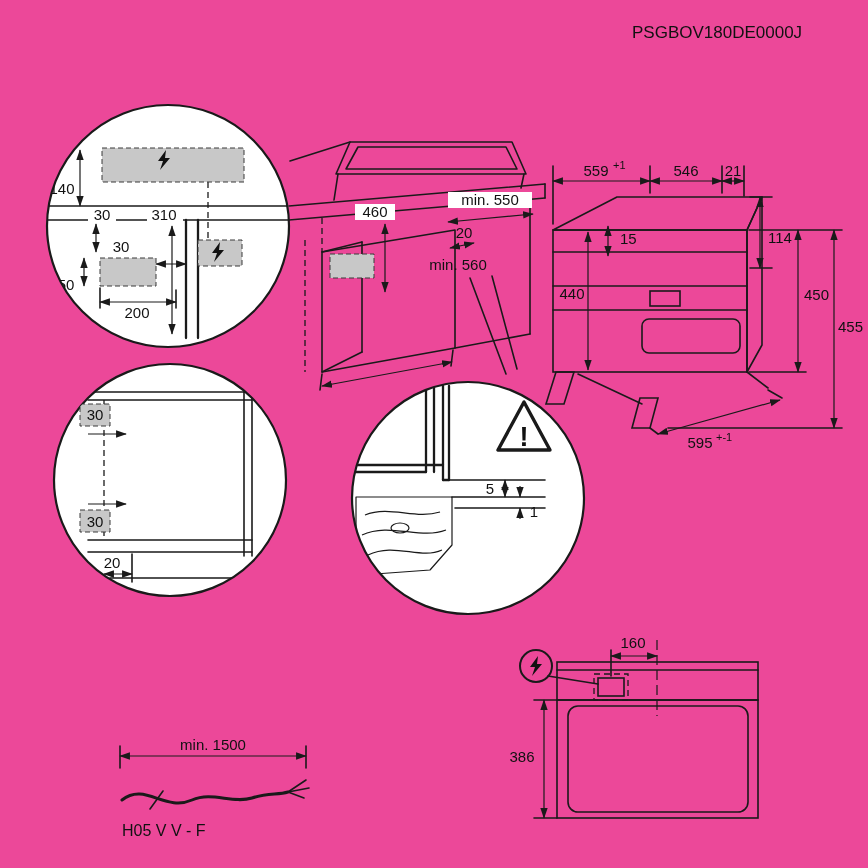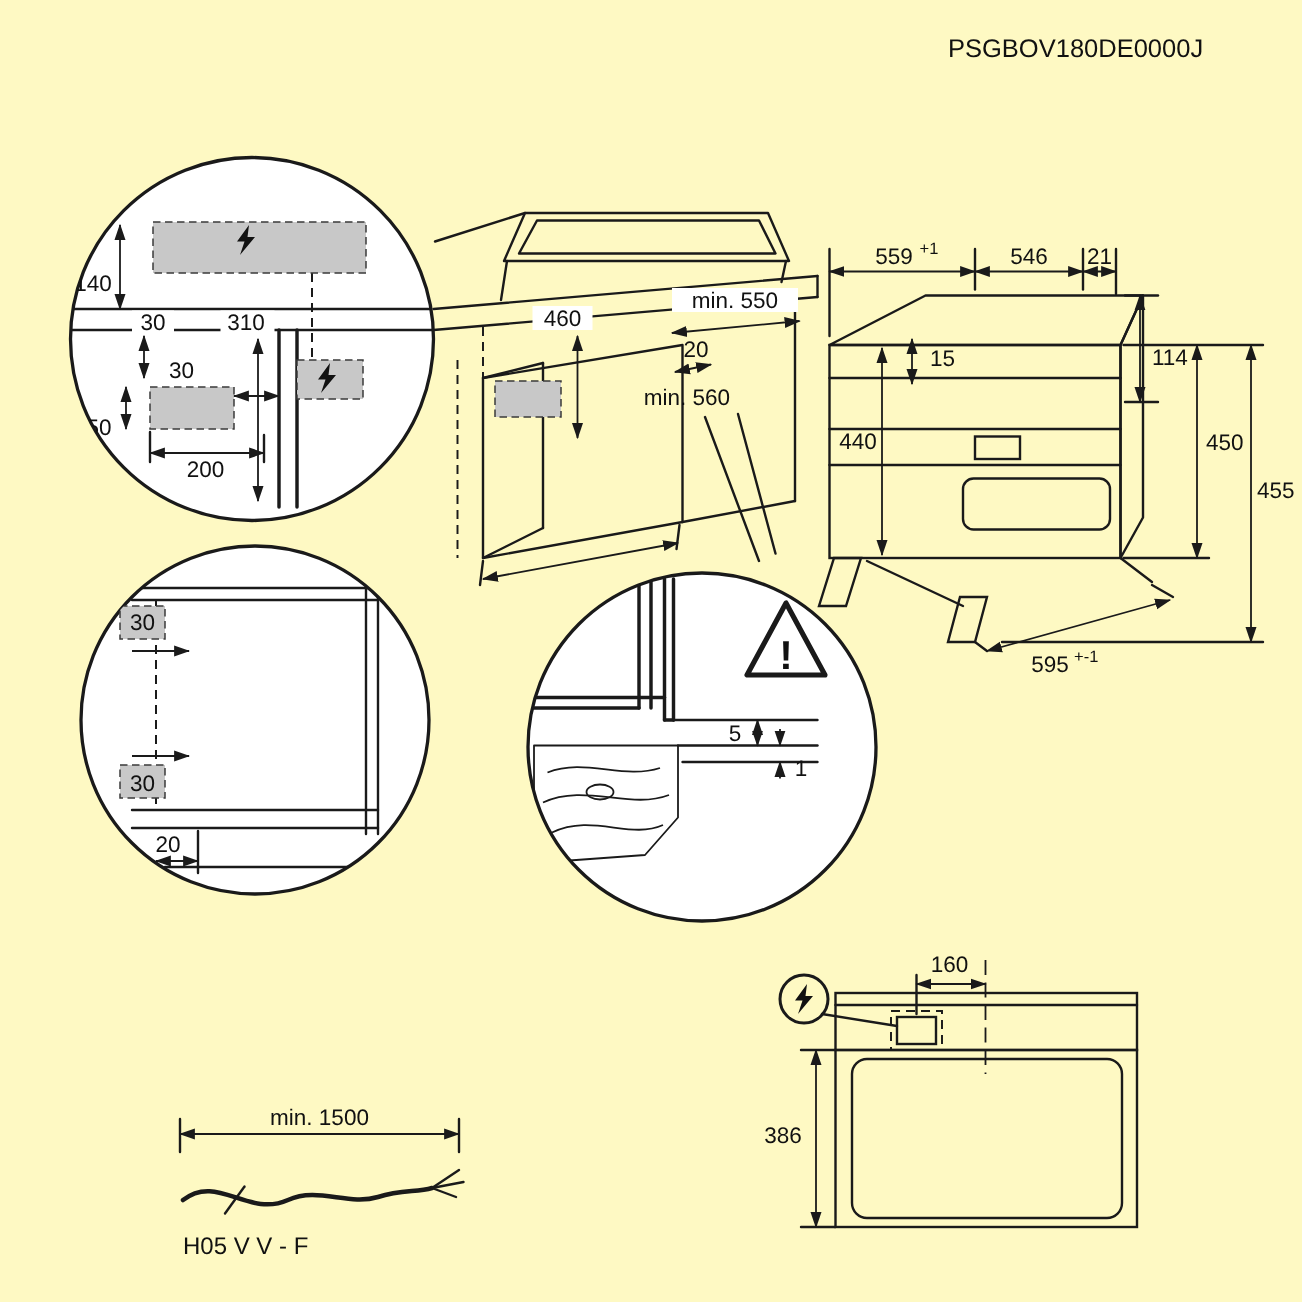--- a/index.html
+++ b/index.html
@@ -1,16 +1,16 @@
 <!DOCTYPE html>
 <html><head>
 <meta charset="utf-8">
 <style>
   html,body{margin:0;padding:0;background:#fff;}
-  .stage{position:relative;width:868px;height:868px;background:#fef9c3;overflow:hidden;
+  .stage{position:relative;width:868px;height:868px;background:#ec4899;overflow:hidden;
          font-family:"Liberation Sans", sans-serif;}
   svg{position:absolute;left:0;top:0;}
   .ln{stroke:#1a1a1a;stroke-width:1.6;fill:none;stroke-linecap:round;}
   .ln2{stroke:#1a1a1a;stroke-width:2.3;fill:none;stroke-linecap:round;}
   .dash{stroke:#1a1a1a;stroke-width:1.3;fill:none;stroke-dasharray:6 4;}
   .cdash{stroke:#1a1a1a;stroke-width:1.2;fill:none;stroke-dasharray:10 5;}
   .dim{stroke:#1a1a1a;stroke-width:1.2;fill:none;}
   .zone{fill:#c8c8c8;stroke:#3a3a3a;stroke-width:1;stroke-dasharray:5 3;}
   .wbg{fill:#ffffff;stroke:none;}
   .detail{fill:#ffffff;stroke:#1a1a1a;stroke-width:2.2;}

